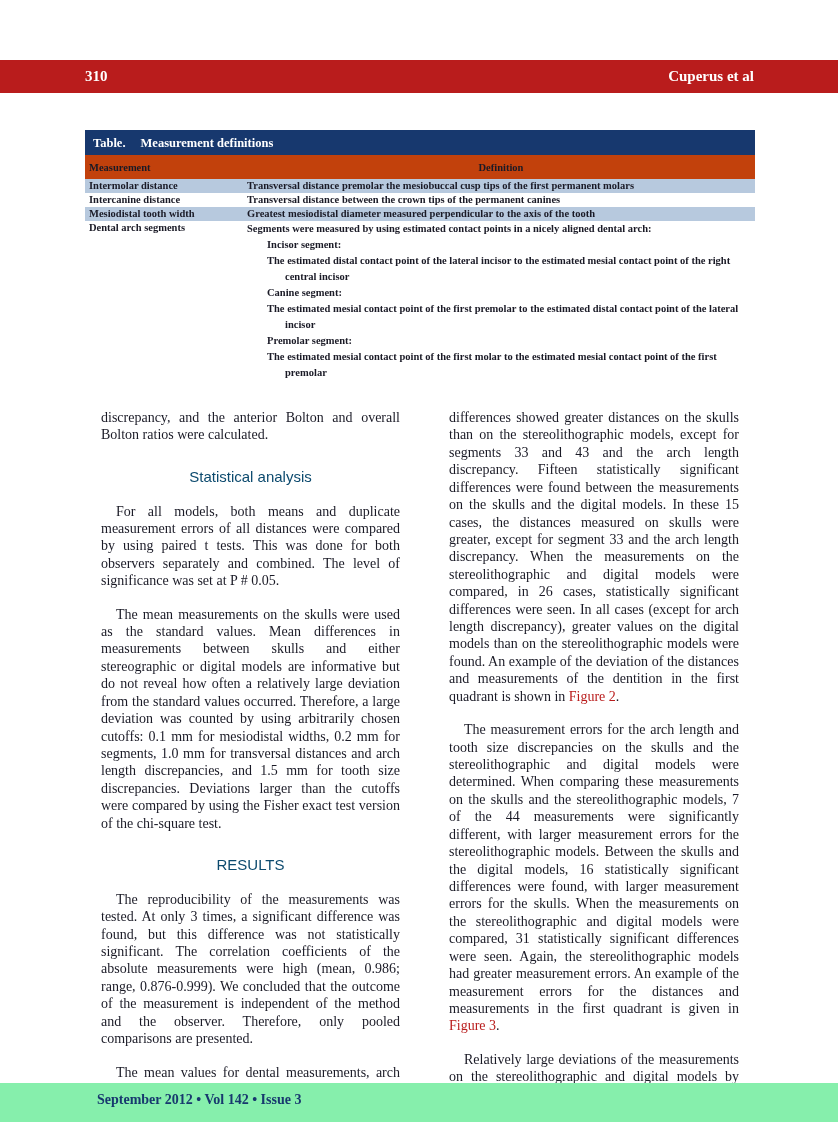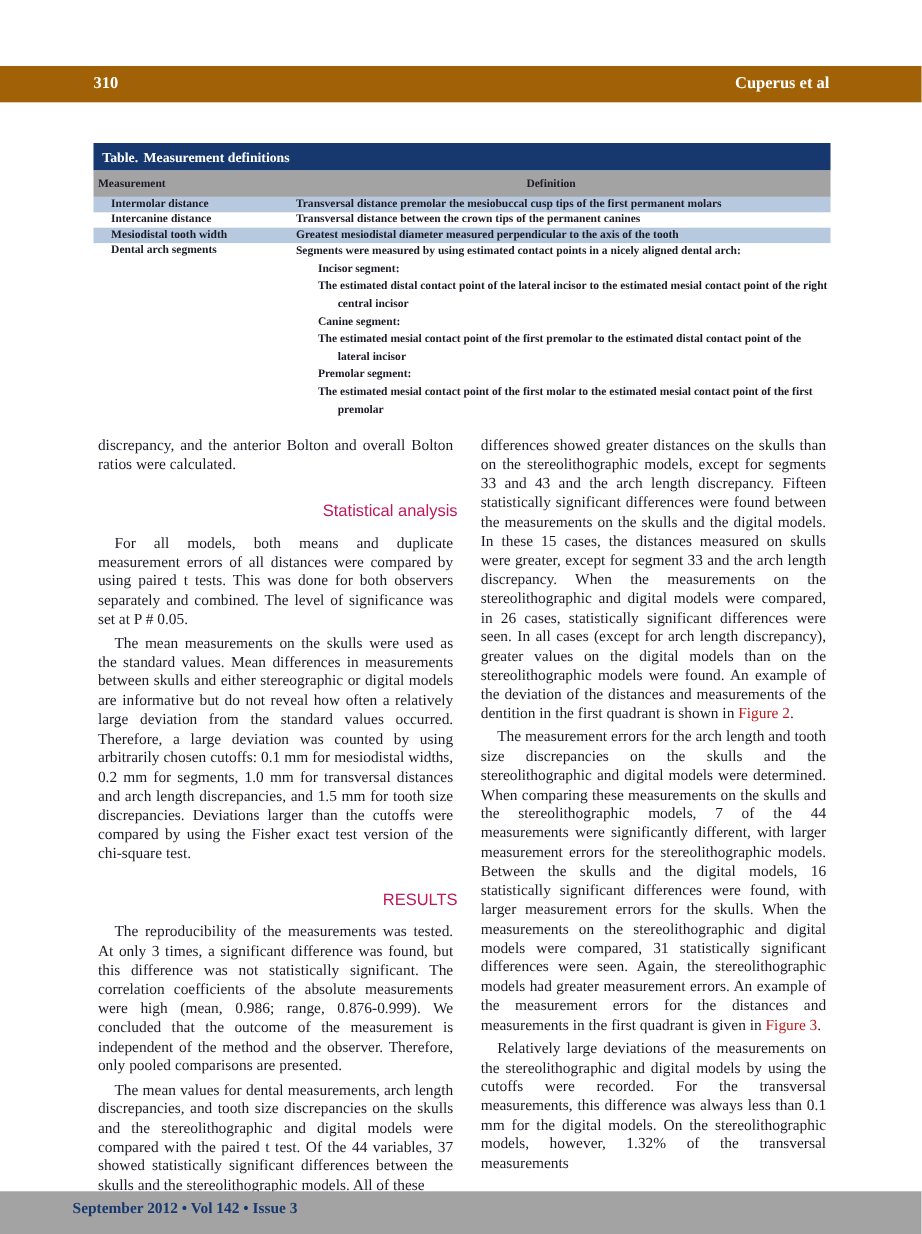--- a/index.html
+++ b/index.html
@@ -11,21 +11,21 @@
     background: #ffffff;
     font-family: "Liberation Serif", serif;
     color: #1a1a26;
     overflow: hidden;
   }
 
   
   .topbar {
     position: absolute;
     left: 0; right: 0; top: 60px; height: 33px;
-    background: #a16207;
+    background: #b91c1c;
     color: #ffffff;
     display: flex;
     align-items: center;
     justify-content: space-between;
     padding: 0 84px 0 85px;
     font-size: 15px;
     font-weight: bold;
   }
 
   
@@ -39,70 +39,70 @@
   .table-titlebar {
     background: #17386e;
     color: #ffffff;
     height: 25px;
     display: flex;
     align-items: center;
     padding-left: 8px;
     font-size: 12.5px;
     font-weight: bold;
   }
-  .table-titlebar .tt-label { margin-right: 5px; }
+  .table-titlebar .tt-label { margin-right: 15px; }
   .t-headrow {
     display: flex;
     padding: 6px 0 4px 4px;
-    background: #a3a3a3;
+    background: #c2410c;
   }
-  .t-row { display: flex; padding-left: 16px; gap: 10px; }
+  .t-row { display: flex; padding-left: 4px; }
   .t-row.alt { background: #b7c9de; }
   .cell-m { width: 158px; flex: 0 0 158px; }
   .cell-d { flex: 1; }
   .t-headrow .cell-d { text-align: center; }
   .def-sub { padding-top: 1px; line-height: 16px; }
   .sub-label { padding-left: 20px; }
   .sub-text { padding-left: 38px; text-indent: -18px; }
 
   
   .col {
     position: absolute;
     top: 393px;
     font-size: 14px;
     line-height: 1.245;
     text-align: justify;
   }
   .col-left  { left: 85px;  width: 331px; }
   .col-right { left: 433px; width: 322px; }
-  .col p { margin: 4px; }
+  .col p { margin: 16px; }
   .col p.indent { text-indent: 15px; }
   .sec-heading {
     font-family: "Liberation Sans", sans-serif;
     font-weight: 400;
     font-size: 15px;
-    color: #be185d;
+    color: #0c4a6e;
     margin: 24px 0 11px 0;
-    text-align: right;
+    text-align: center;
   }
   .fig-link {
     color: #b91c1c;
     text-decoration: none;
     cursor: pointer;
   }
 
   
   .botbar {
     position: absolute;
     left: 0; right: 0; top: 1083px; height: 39px;
-    background: #a3a3a3;
+    background: #86efac;
     display: flex;
     align-items: flex-start;
     justify-content: space-between;
-    padding: 9px 83px 0 66px;
+    padding: 9px 83px 0 97px;
     font-size: 14px;
     font-weight: bold;
   }
   .botbar .issue { color: #17386e; }
   .botbar .journal { color: #1d4f9e; text-decoration: none; cursor: pointer; }
 </style>
 </head>
 <body>
 
 <div class="page">

